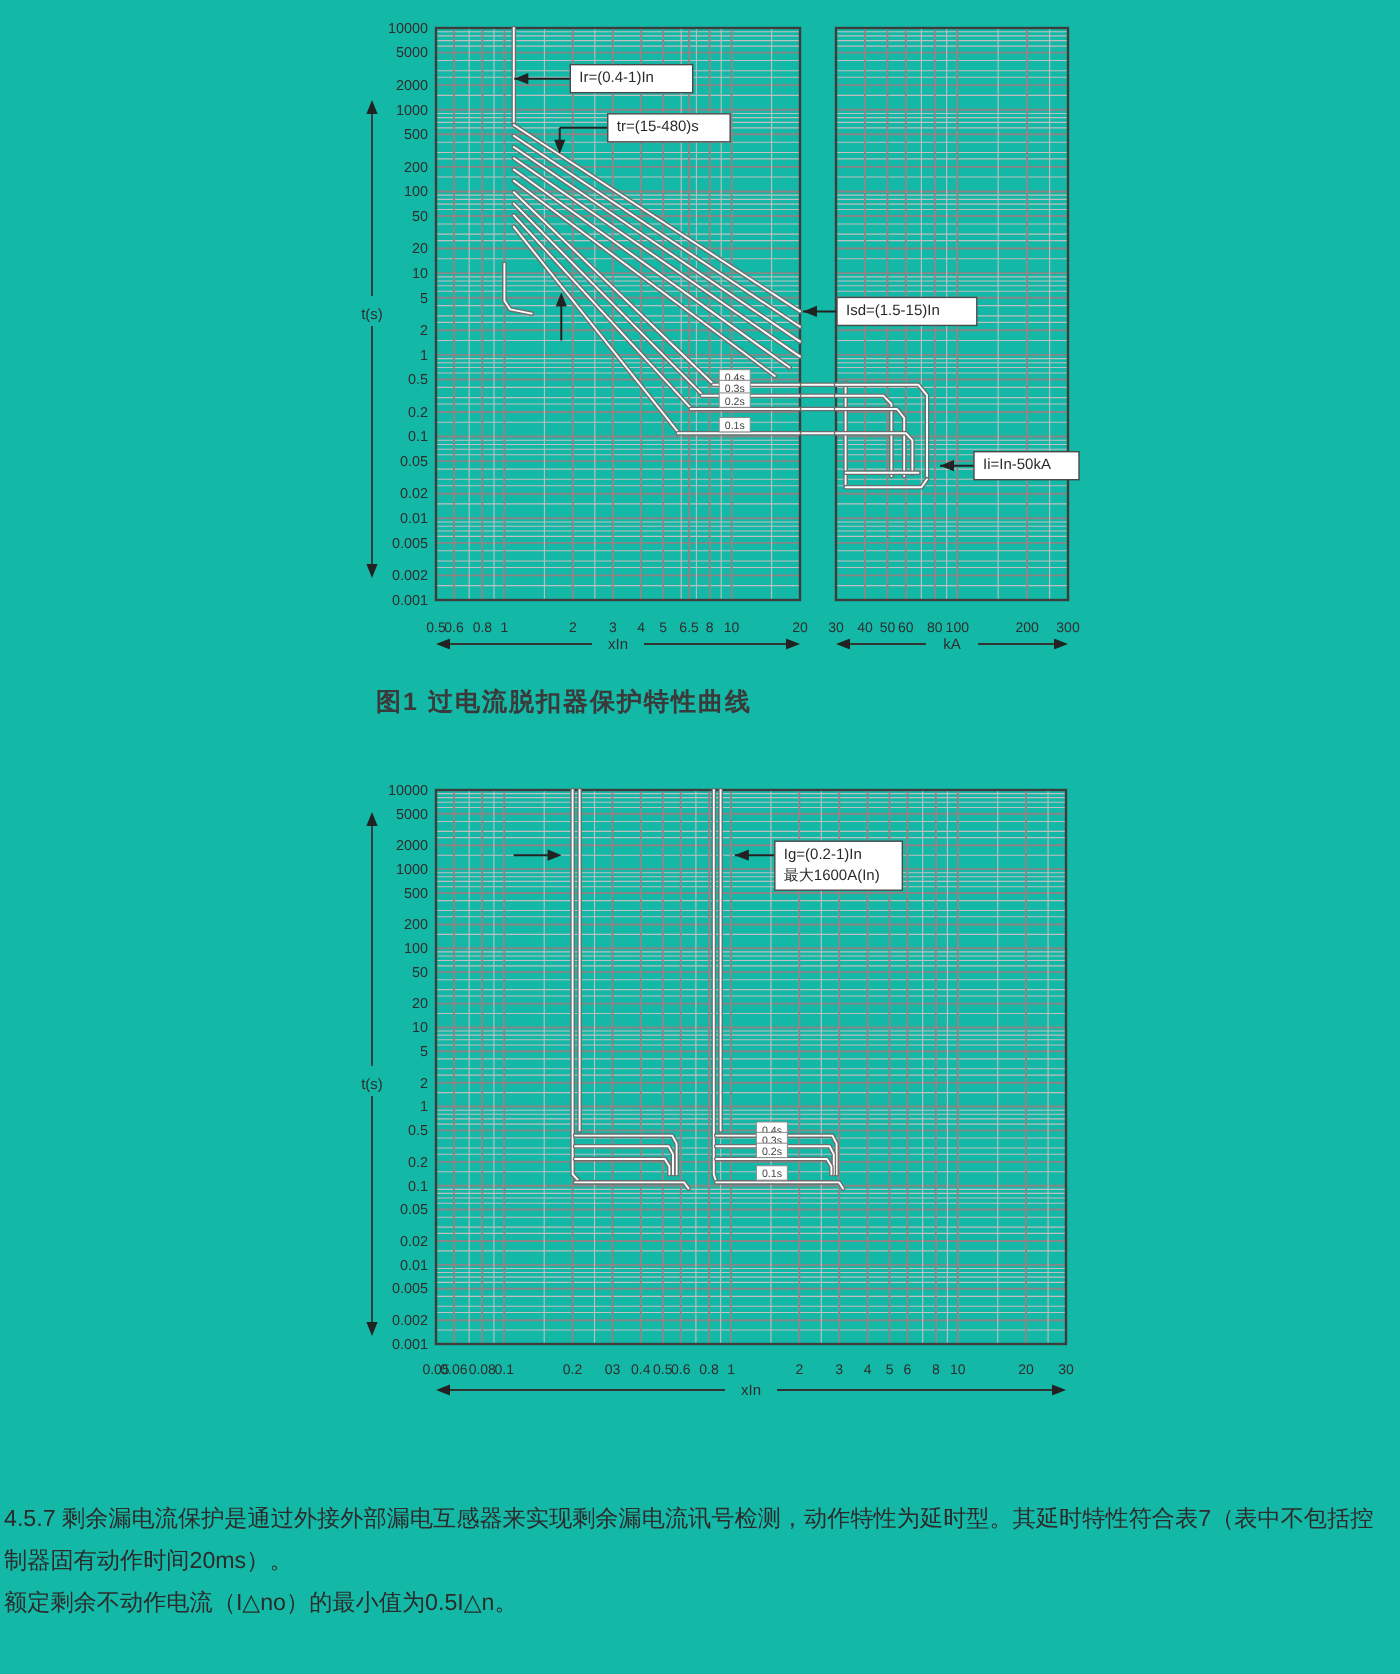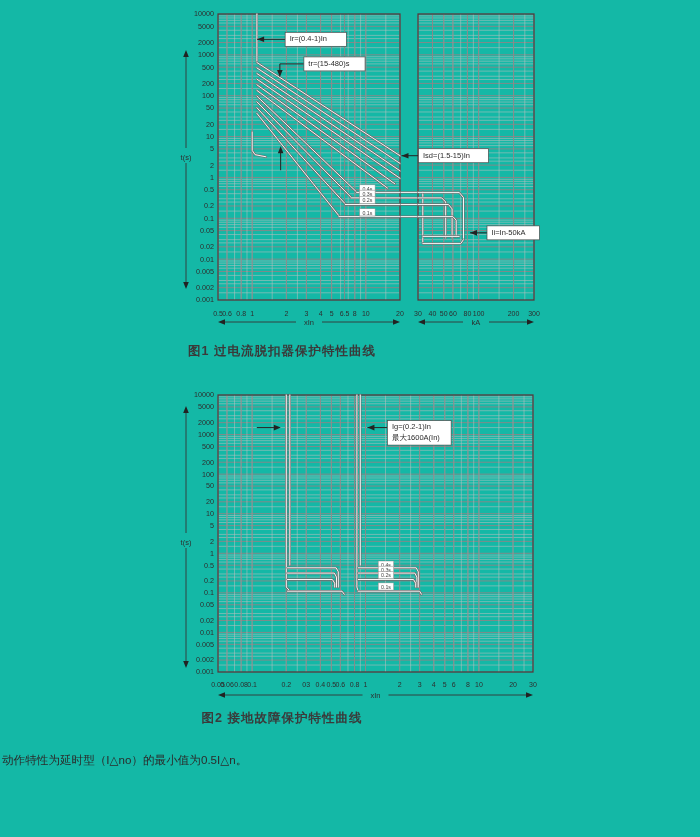--- a/index.html
+++ b/index.html
@@ -603,17 +603,17 @@
           <polygon points="280.8255119097997,427.6032458916537 273.8255119097997,424.8032458916537 273.8255119097997,430.40324589165374" fill="#222"></polygon>
           <line x1="387.41435317850846" y1="427.6032458916537" x2="367.41435317850846" y2="427.6032458916537" stroke="#222" stroke-width="1"></line>
           <polygon points="367.41435317850846,427.6032458916537 374.41435317850846,424.8032458916537 374.41435317850846,430.40324589165374" fill="#222"></polygon>
           <rect x="387.41435317850846" y="420.6032458916537" width="63.75000000000001" height="24.5" fill="#ffffff" stroke="#4a4a4a" stroke-width="0.7"></rect>
           <text x="391.91435317850846" y="429.40324589165374" font-size="7.5" text-anchor="start" fill="#2a2a2a" font-family="&quot;Liberation Sans&quot;,&quot;DejaVu Sans&quot;,sans-serif">Ig=(0.2-1)In</text>
           <text x="391.91435317850846" y="439.90324589165374" font-size="7.5" text-anchor="start" fill="#2a2a2a" font-family="&quot;Liberation Sans&quot;,&quot;DejaVu Sans&quot;,sans-serif">最大1600A(In)</text>
         </g>
       </g>
     </svg>
   <div class="caption" id="cap1">图1 过电流脱扣器保护特性曲线</div>
-  <div class="caption" id="cap2">图2 接地故障保护特性曲线</div>
   <div id="notes">
-    <p>动作特性为延时型（I△no）的最小值为0.5I△n。</p>
+    <p>4.5.7 剩余漏电流保护是通过外接外部漏电互感器来实现剩余漏电流讯号检测，动作特性为延时型。其延时特性符合表7（表中不包括控制器固有动作时间20ms）。</p>
+    <p>额定剩余不动作电流（I△no）的最小值为0.5I△n。</p>
   </div>
 </div>
 
 </body></html>

